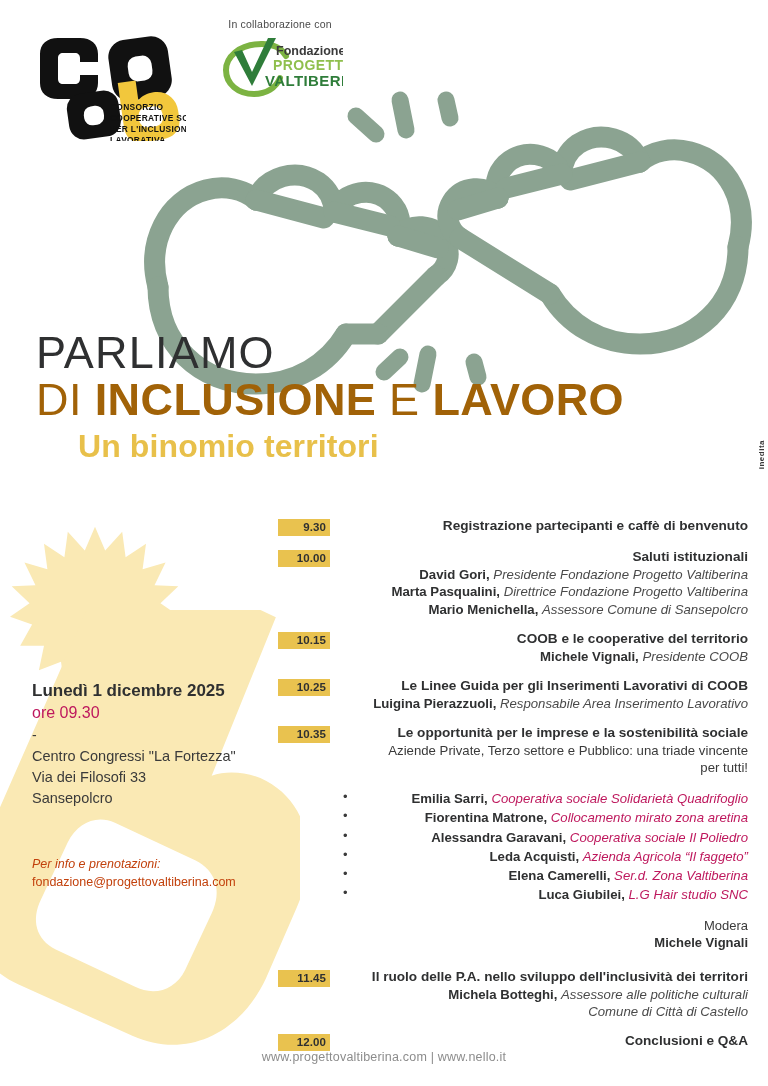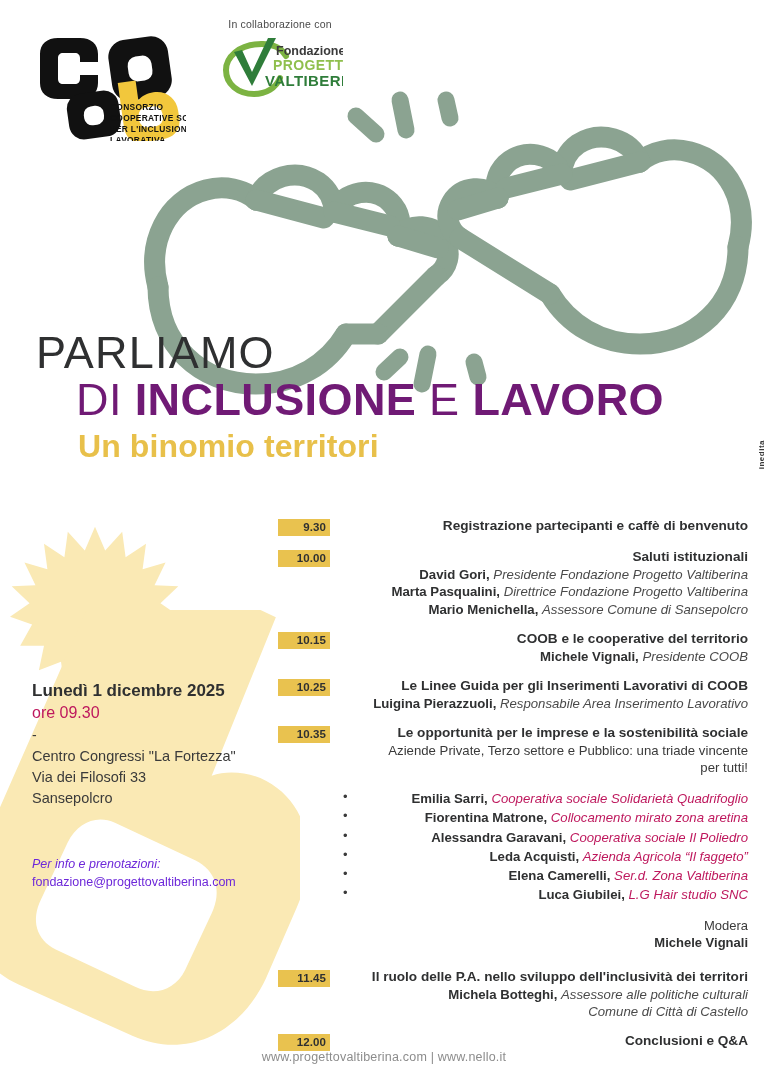--- a/index.html
+++ b/index.html
@@ -71,24 +71,23 @@
     font-size:45px;
     font-weight:300;
     letter-spacing:1.2px;
     color:#2f3031;
     line-height:1.0;
     white-space:nowrap;
   }
   .t-line2{
     font-size:45px;
     letter-spacing:.4px;
-    color:#701a75;
+    color:#a16207;
     line-height:1.12;
     white-space:nowrap;
-    margin-left:40px;
   }
   .t-line2 .light{font-weight:300;}
   .t-line2 .heavy{font-weight:700;}
   .t-line3{
     font-size:32px;
     font-weight:700;
     color:#e8c04a;
     letter-spacing:.1px;
     line-height:1.35;
     margin-left:42px;
@@ -134,21 +133,21 @@
     line-height:1.6;
   }
   .info-venue{
     font-size:14.5px;
     color:#3a3a3a;
     line-height:1.45;
   }
   .info-contact{
     margin-top:46px;
     font-size:12.5px;
-    color:#6d28d9;
+    color:#c2410c;
     line-height:1.45;
   }
   .info-contact .it{font-style:italic;}
 
   
   .schedule{
     position:absolute;
     left:278px; top:518px;
     width:470px;
     z-index:5;

